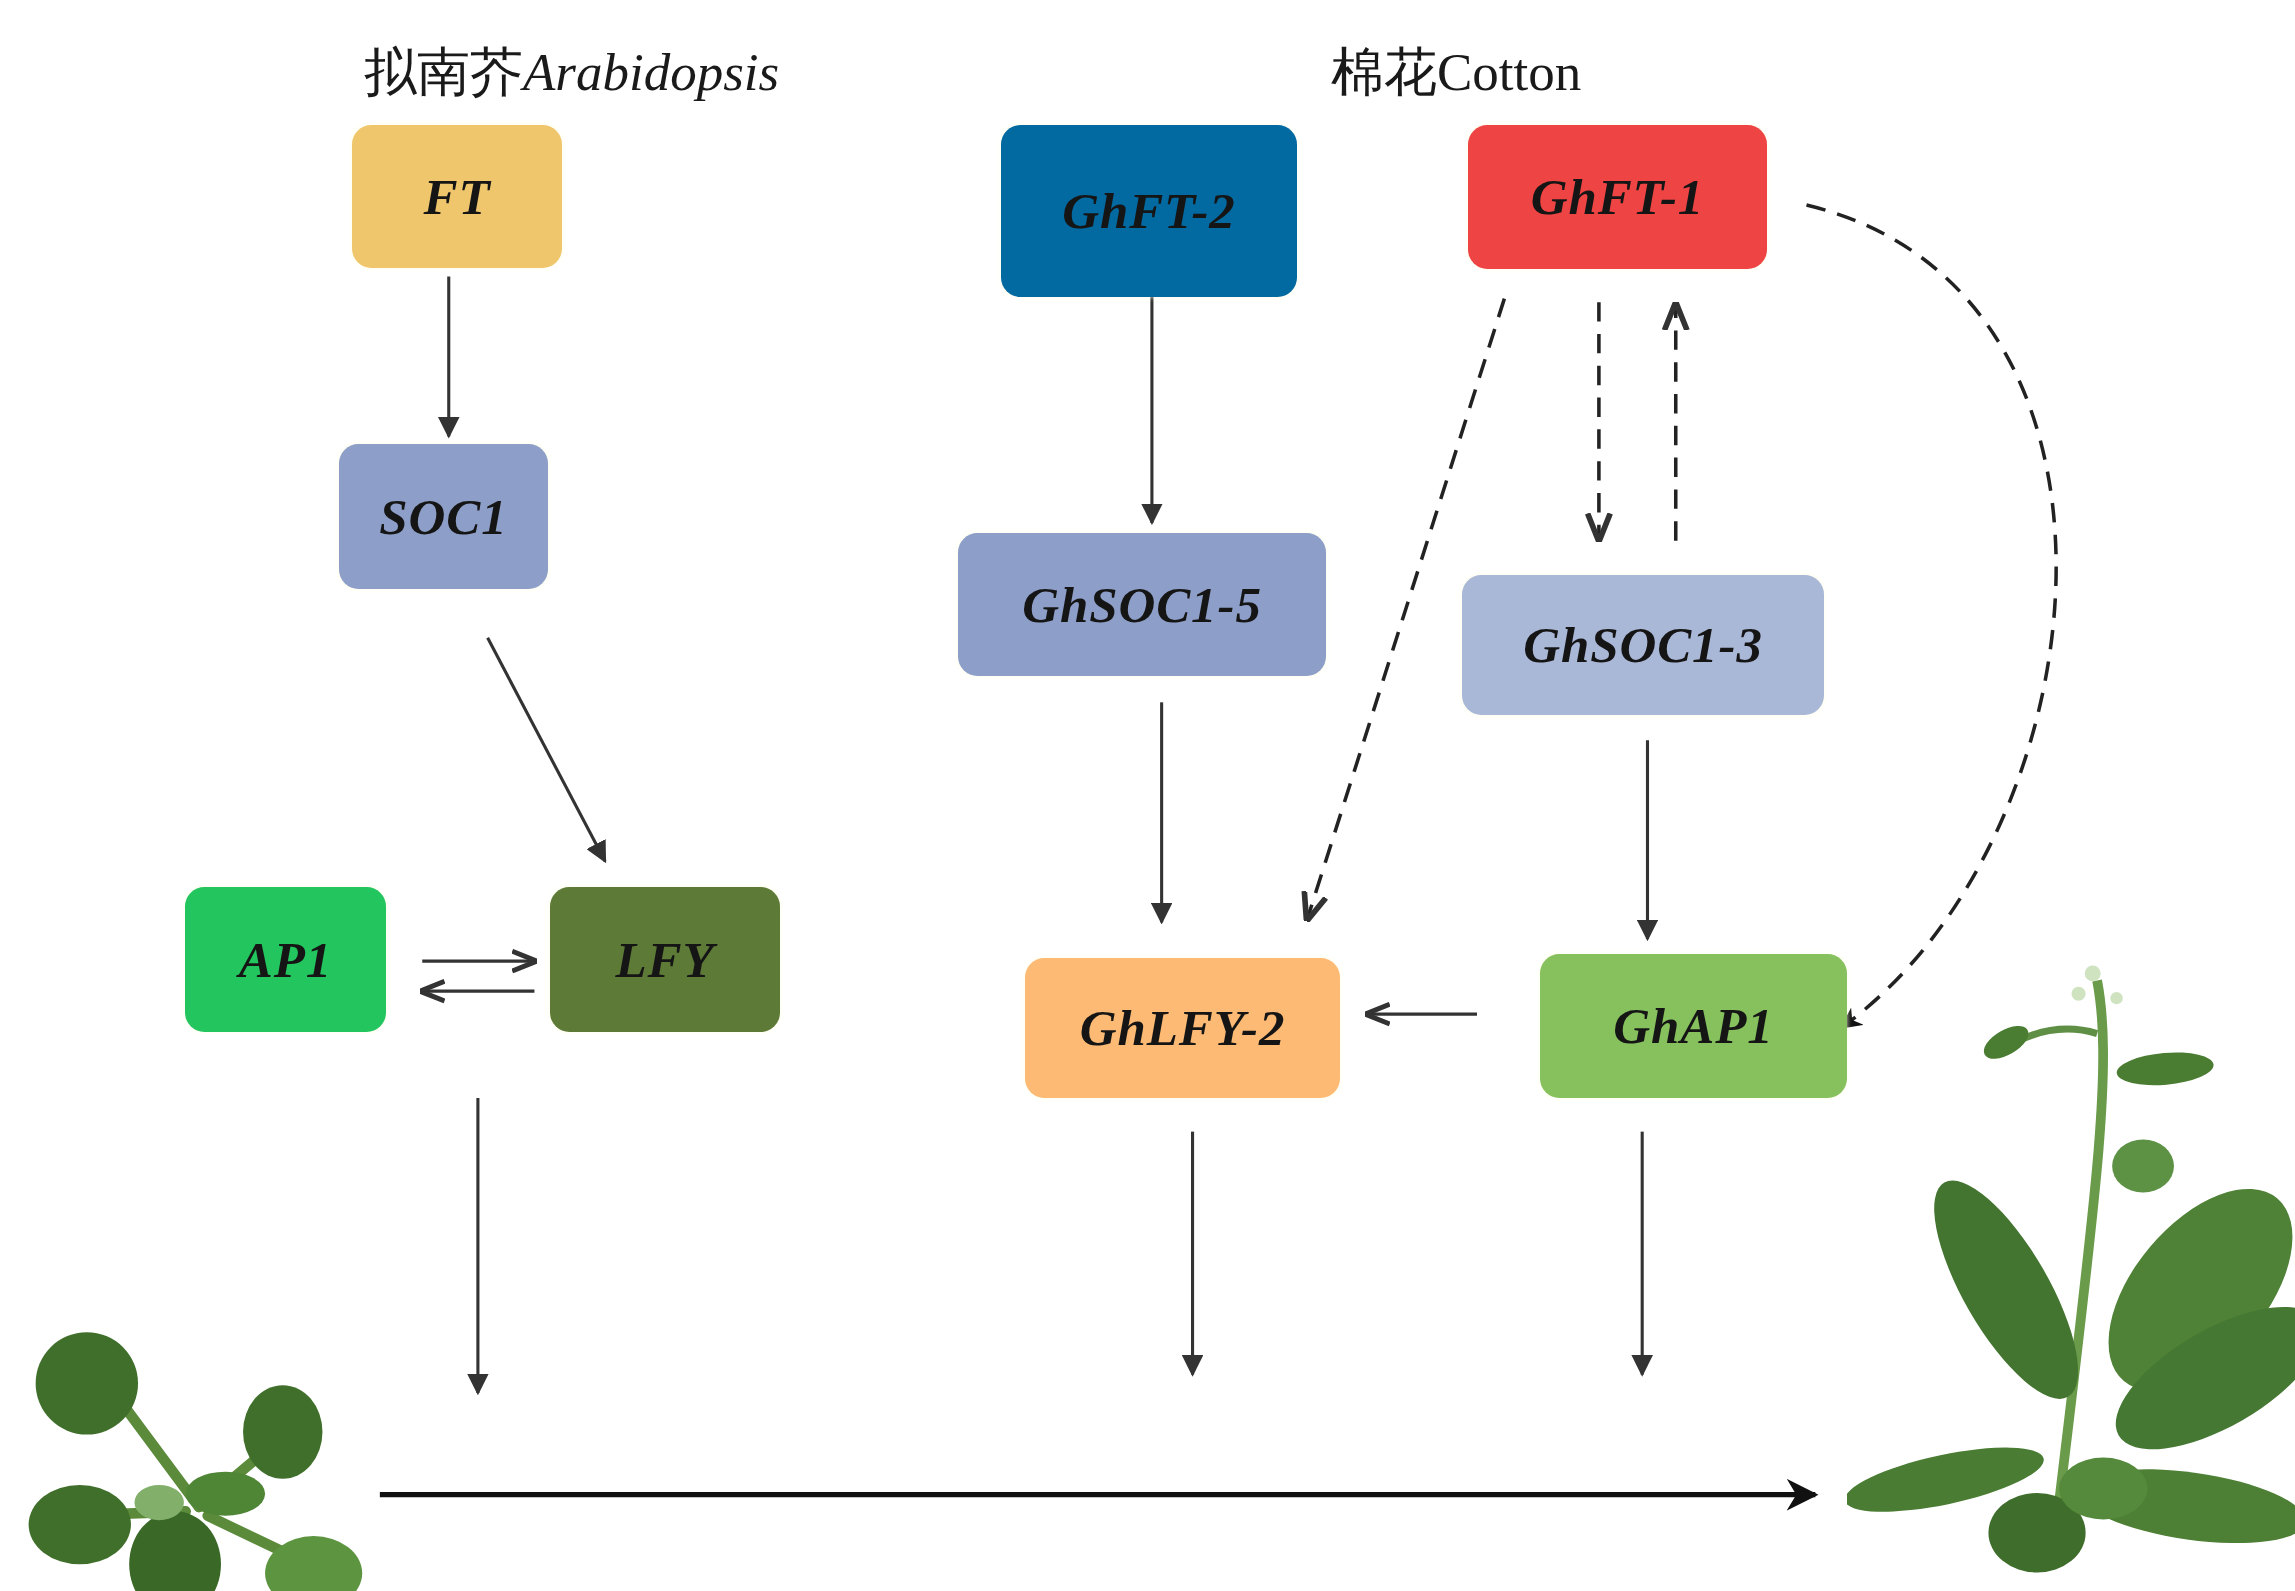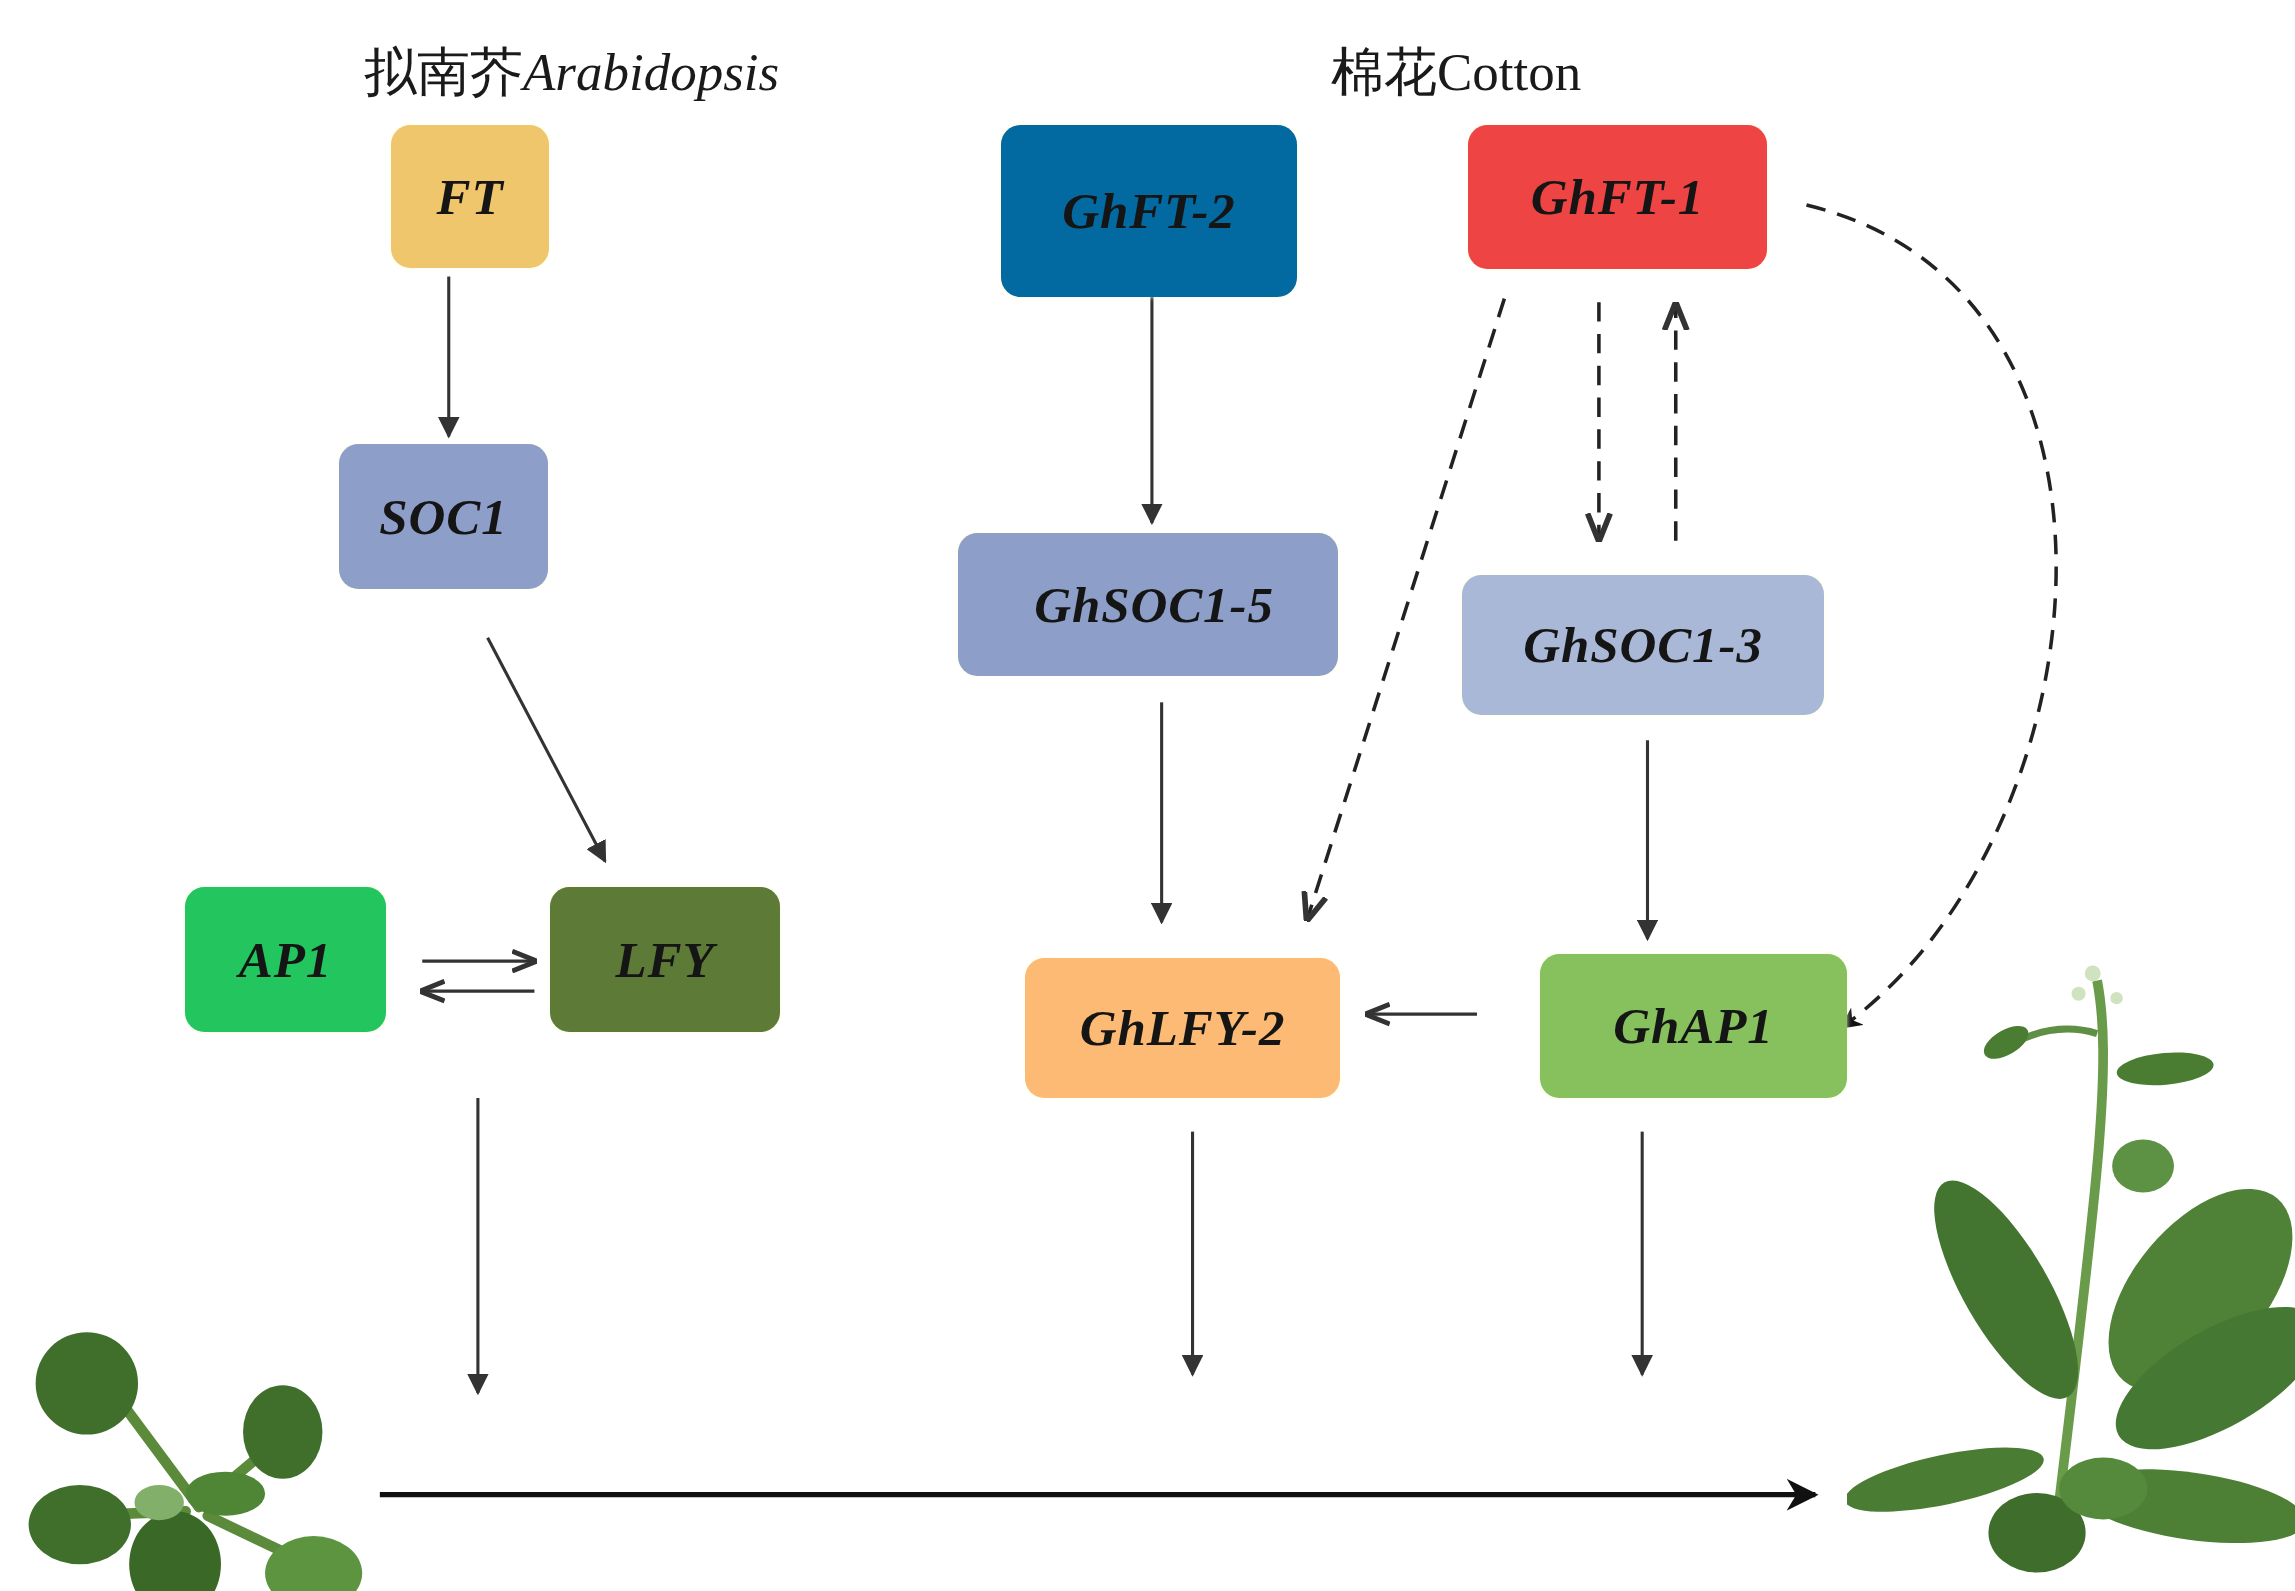--- a/index.html
+++ b/index.html
@@ -51,40 +51,40 @@
   <g stroke="#222" stroke-width="4" fill="none" stroke-dasharray="22 14">
     <line x1="1810" y1="342" x2="1810" y2="610" marker-end="url(#ahOpen)"></line>
     <line x1="1897" y1="612" x2="1897" y2="345" marker-end="url(#ahOpen)"></line>
     <line x1="1703" y1="338" x2="1480" y2="1040" marker-end="url(#ahOpen)"></line>
     <path d="M2045,232 C2450,330 2380,950 2085,1163" marker-end="url(#ahBig)"></path>
   </g>
 
   <line x1="430" y1="1692" x2="2055" y2="1692" stroke="#111" stroke-width="6" marker-end="url(#ahBig)"></line>
 </svg>
 
-<div class="node" style="left: 352px; top: 125px; width: 158px; height: 143px; background: rgb(240, 198, 108); margin-left: 39px;">
+<div class="node" style="left: 352px; top: 125px; width: 210px; height: 143px; background: rgb(240, 198, 108);">
   <span>FT</span>
 </div>
 <div class="node" style="left: 339px; top: 444px; width: 209px; height: 145px; background: rgb(141, 159, 200);">
   <span>SOC1</span>
 </div>
 <div class="node" style="left: 185px; top: 887px; width: 201px; height: 145px; background: #22c55e;">
   <span>AP1</span>
 </div>
 <div class="node" style="left: 550px; top: 887px; width: 230px; height: 145px; background: rgb(94, 122, 55);">
   <span>LFY</span>
 </div>
 
 <div class="node" style="left: 1001px; top: 125px; width: 296px; height: 172px; background: #0369a1;">
   <span>GhFT-2</span>
 </div>
 <div class="node" style="left: 1468px; top: 125px; width: 299px; height: 144px; background: #ef4444;">
   <span>GhFT-1</span>
 </div>
-<div class="node" style="left: 958px; top: 533px; width: 368px; height: 143px; background: rgb(141, 159, 200); padding-left: 12px;">
+<div class="node" style="left: 958px; top: 533px; width: 368px; height: 143px; background: rgb(141, 159, 200);">
   <span>GhSOC1-5</span>
 </div>
 <div class="node" style="left: 1462px; top: 575px; width: 362px; height: 140px; background: rgb(170, 184, 216);">
   <span>GhSOC1-3</span>
 </div>
 <div class="node" style="left: 1025px; top: 958px; width: 315px; height: 140px; background: #fdba74;">
   <span>GhLFY-2</span>
 </div>
 <div class="node" style="left: 1496px; top: 954px; width: 307px; height: 144px; background: rgb(134, 193, 94); margin-left: 44px;">
   <span>GhAP1</span>

